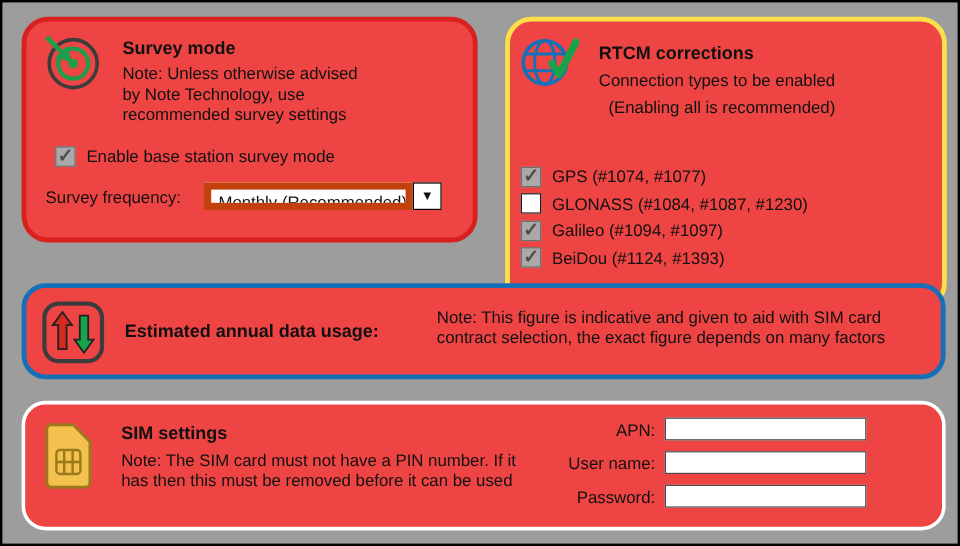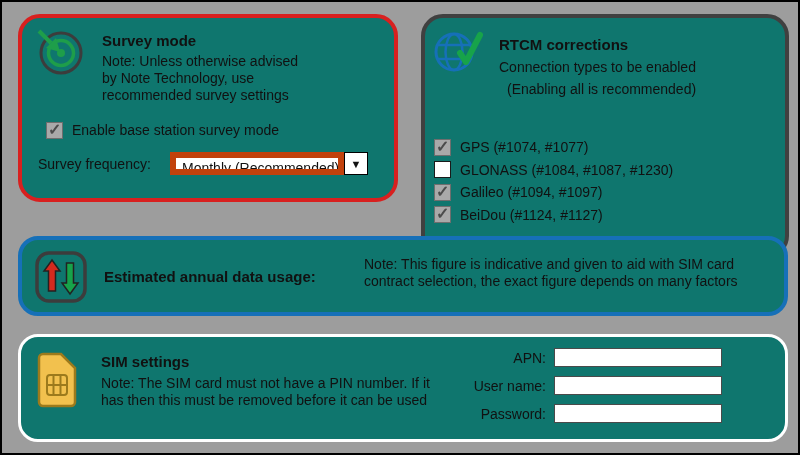--- a/index.html
+++ b/index.html
@@ -2,23 +2,23 @@
 <html><head>
 <meta charset="utf-8">
 <style>
   * { margin:0; padding:0; box-sizing:border-box; }
   body { font-family:"Liberation Sans", sans-serif; }
   .screen {
     position:relative; width:800px; height:455px;
     background:#9d9d9d; border:2px solid #000; overflow:hidden;
     color:#111; font-size:14px;
   }
-  .panel { position:absolute; border-radius:22px; background:#0f766e; }
+  .panel { position:absolute; border-radius:22px; background:#ef4444; }
   .panel-survey { left:16px; top:12px; width:380px; height:188px; border:4px solid #d8201f; }
-  .panel-rtcm   { left:419px; top:12px; width:368px; height:244px; border:4px solid #404040; }
+  .panel-rtcm   { left:419px; top:12px; width:368px; height:244px; border:4px solid #fde047; }
   .panel-data   { left:16px; top:234px; width:770px; height:80px; border:4px solid #1670b8; border-radius:20px; }
   .panel-sim    { left:16px; top:332px; width:770px; height:108px; border:3px solid #ffffff; border-radius:20px; }
   .abs { position:absolute; }
   .title { font-weight:bold; font-size:15px; }
   .note-line { font-size:14px; line-height:17px; }
   .checkbox { position:relative; width:17px; height:17px; background:#fff; border:1px solid #1a1a1a; flex:0 0 auto; cursor:pointer; }
   .checkbox.checked { background:#a9a9a9; border-color:#6e6e6e; }
   .checkbox.checked::after {
     content:"\2713"; position:absolute; left:1px; top:-3px;
     font-size:16px; font-weight:bold; color:#4c4c4c;
@@ -93,21 +93,21 @@
       <div class="opt-row">
         <span class="checkbox"></span>
         <span class="lbl">GLONASS (#1084, #1087, #1230)</span>
       </div>
       <div class="opt-row">
         <span class="checkbox checked"></span>
         <span class="lbl">Galileo (#1094, #1097)</span>
       </div>
       <div class="opt-row">
         <span class="checkbox checked"></span>
-        <span class="lbl">BeiDou (#1124, #1127)</span>
+        <span class="lbl">BeiDou (#1124, #1393)</span>
       </div>
     </div>
   </div>
 
   <div class="panel panel-data">
     <span class="abs" style="left:12px; top:10px;">
       <svg width="54" height="54" viewBox="0 0 54 54">
         <rect x="3" y="3" width="48" height="48" rx="12" fill="none" stroke="#3c3c3c" stroke-width="3.5"></rect>
         <path d="M18 10 L26 21 L21.5 21 L21.5 41 L14.5 41 L14.5 21 L10 21 Z" fill="#d42a1e" stroke="#222" stroke-width="1.5"></path>
         <path d="M36 44 L44 33 L39.5 33 L39.5 13 L32.5 13 L32.5 33 L28 33 Z" fill="#17a34a" stroke="#222" stroke-width="1.5"></path>

